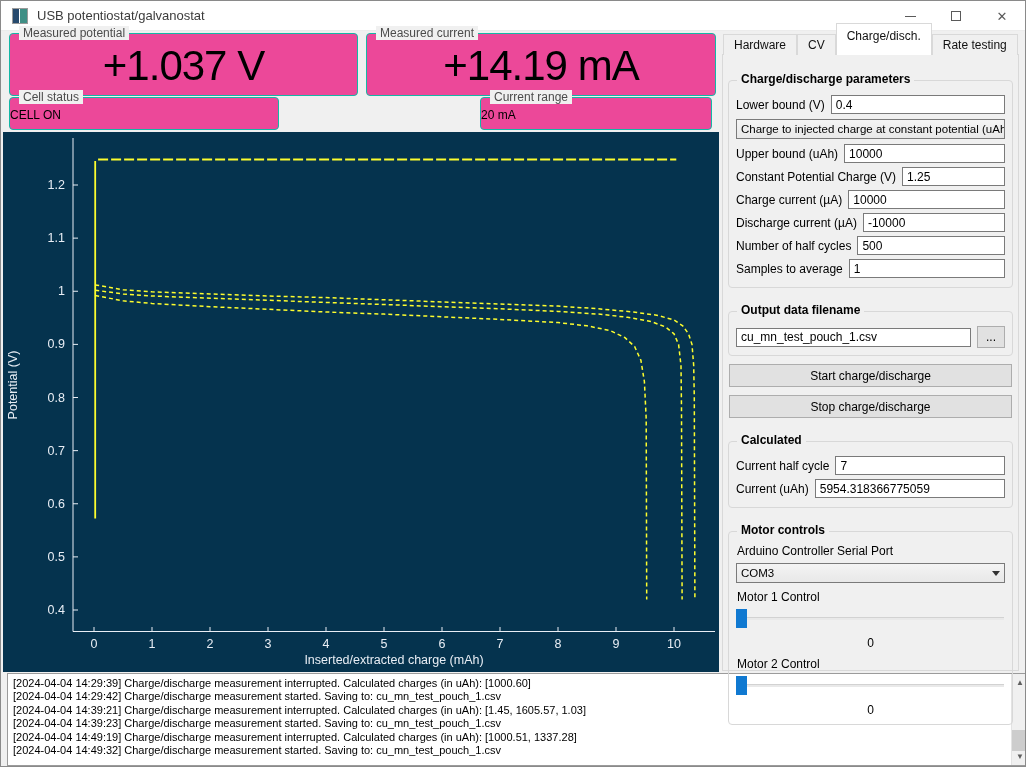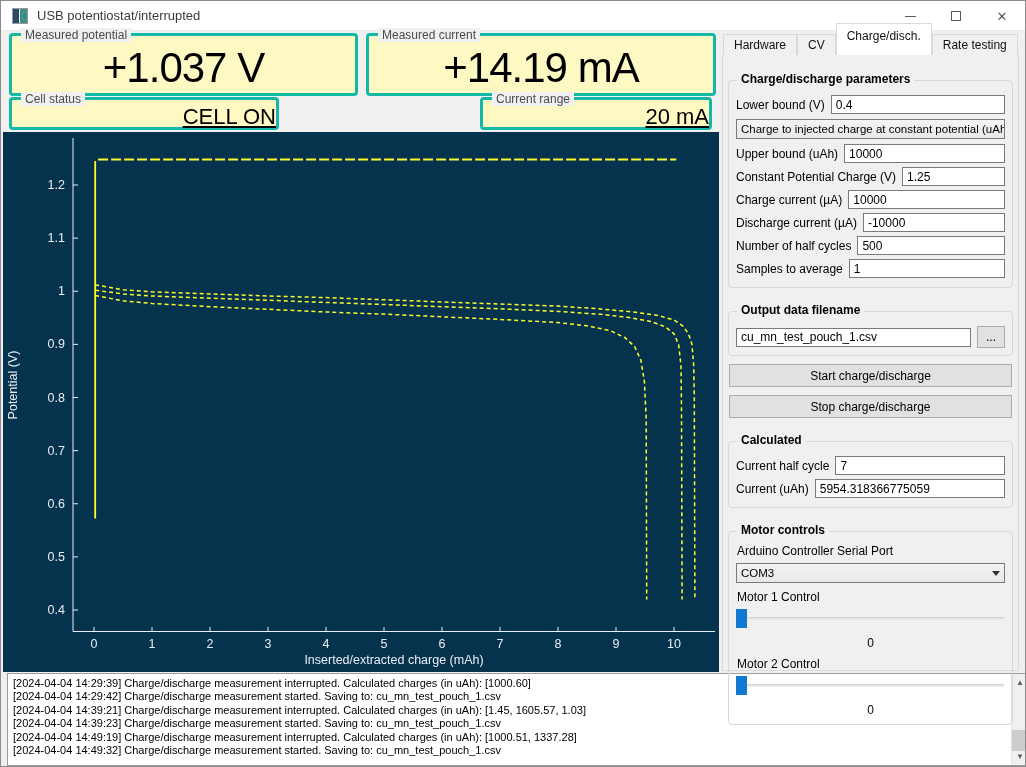--- a/index.html
+++ b/index.html
@@ -13,24 +13,24 @@
   .titlebar { position:absolute; top:0; left:0; right:0; height:30px; background:#ffffff; border-bottom:1px solid #ececec; }
   .app-icon { position:absolute; left:11px; top:7px; width:16px; height:16px; border:1px solid #9a9a9a;
               background:linear-gradient(90deg,#274a6d 0 42%,#ffffff 42% 50%,#3f8f85 50% 100%); }
   .title-text { position:absolute; left:36px; top:7px; font-size:13px; color:#3c3c3c; }
   .win-controls { position:absolute; right:0; top:0; height:30px; display:flex; }
   .win-btn { width:46px; height:30px; display:flex; align-items:center; justify-content:center; color:#5a5a5a; }
   .min-glyph { width:11px; height:1px; background:#5a5a5a; }
   .max-glyph { width:10px; height:10px; border:1px solid #5a5a5a; }
   .close-glyph { font-size:13px; line-height:13px; color:#5a5a5a; }
   
-  .group { position:absolute; border:3px solid #14b8a6; border-radius:4px; background:#fef9c3; }
+  .group { position:absolute; border:1px solid #14b8a6; border-radius:4px; background:#ec4899; }
   .glabel { position:absolute; top:-8px; left:9px; background:#f0f0f0; padding:0 4px; font-size:12px; color:#4b4b4b; white-space:nowrap; }
   .meter-value { text-align:center; font-size:42px; padding-top:8px; letter-spacing:-1px; color:#000; }
-  .status-value { text-align:right; font-size:22px; line-height:34px; color:#000;text-decoration:underline; }
+  .status-value { text-align:left; font-size:12px; line-height:34px; color:#000; }
   
   .chart-wrap { position:absolute; left:2px; top:131px; width:716px; height:540px; }
   
   .right-panel { position:absolute; left:721px; top:32px; width:298px; height:638px; }
   .tabs { position:absolute; left:1px; top:0; height:22px; display:flex; align-items:flex-end; z-index:2; }
   .tab { font-size:12px; padding:3px 10px 4px; border:1px solid #d9d9d9; border-bottom:none; background:#f0f0f0; color:#111; height:21px; }
   .tab + .tab { margin-left:0; }
   .tab.selected { background:#ffffff; height:32px; padding-top:5px; position:relative; z-index:3; }
   .pane { position:absolute; left:0; top:21px; right:1px; bottom:0; border:1px solid #d9d9d9; background:#f0f0f0; z-index:1; padding:2px 0; }
   .rgroup { position:relative; border:1px solid #d8d8d8; border-radius:4px; margin:23px 5px 0; padding:10px 5px 5px; }
@@ -55,21 +55,21 @@
   .vsb-up { top:0; } .vsb-down { bottom:0; }
   .vsb-thumb { position:absolute; left:0; top:56px; width:16px; height:21px; background:#cdcdcd; }
 </style>
 </head>
 <body>
 
 <div class="window">
 
   <div class="titlebar">
     <div class="app-icon"></div>
-    <div class="title-text">USB potentiostat/interrupted</div>
+    <div class="title-text">USB potentiostat/galvanostat</div>
     <div class="win-controls">
       <div class="win-btn">
           <span class="min-glyph"></span>
         </div>
       <div class="win-btn">
           <span class="max-glyph"></span>
         </div>
       <div class="win-btn">
           <span class="close-glyph">✕</span>
         </div>

